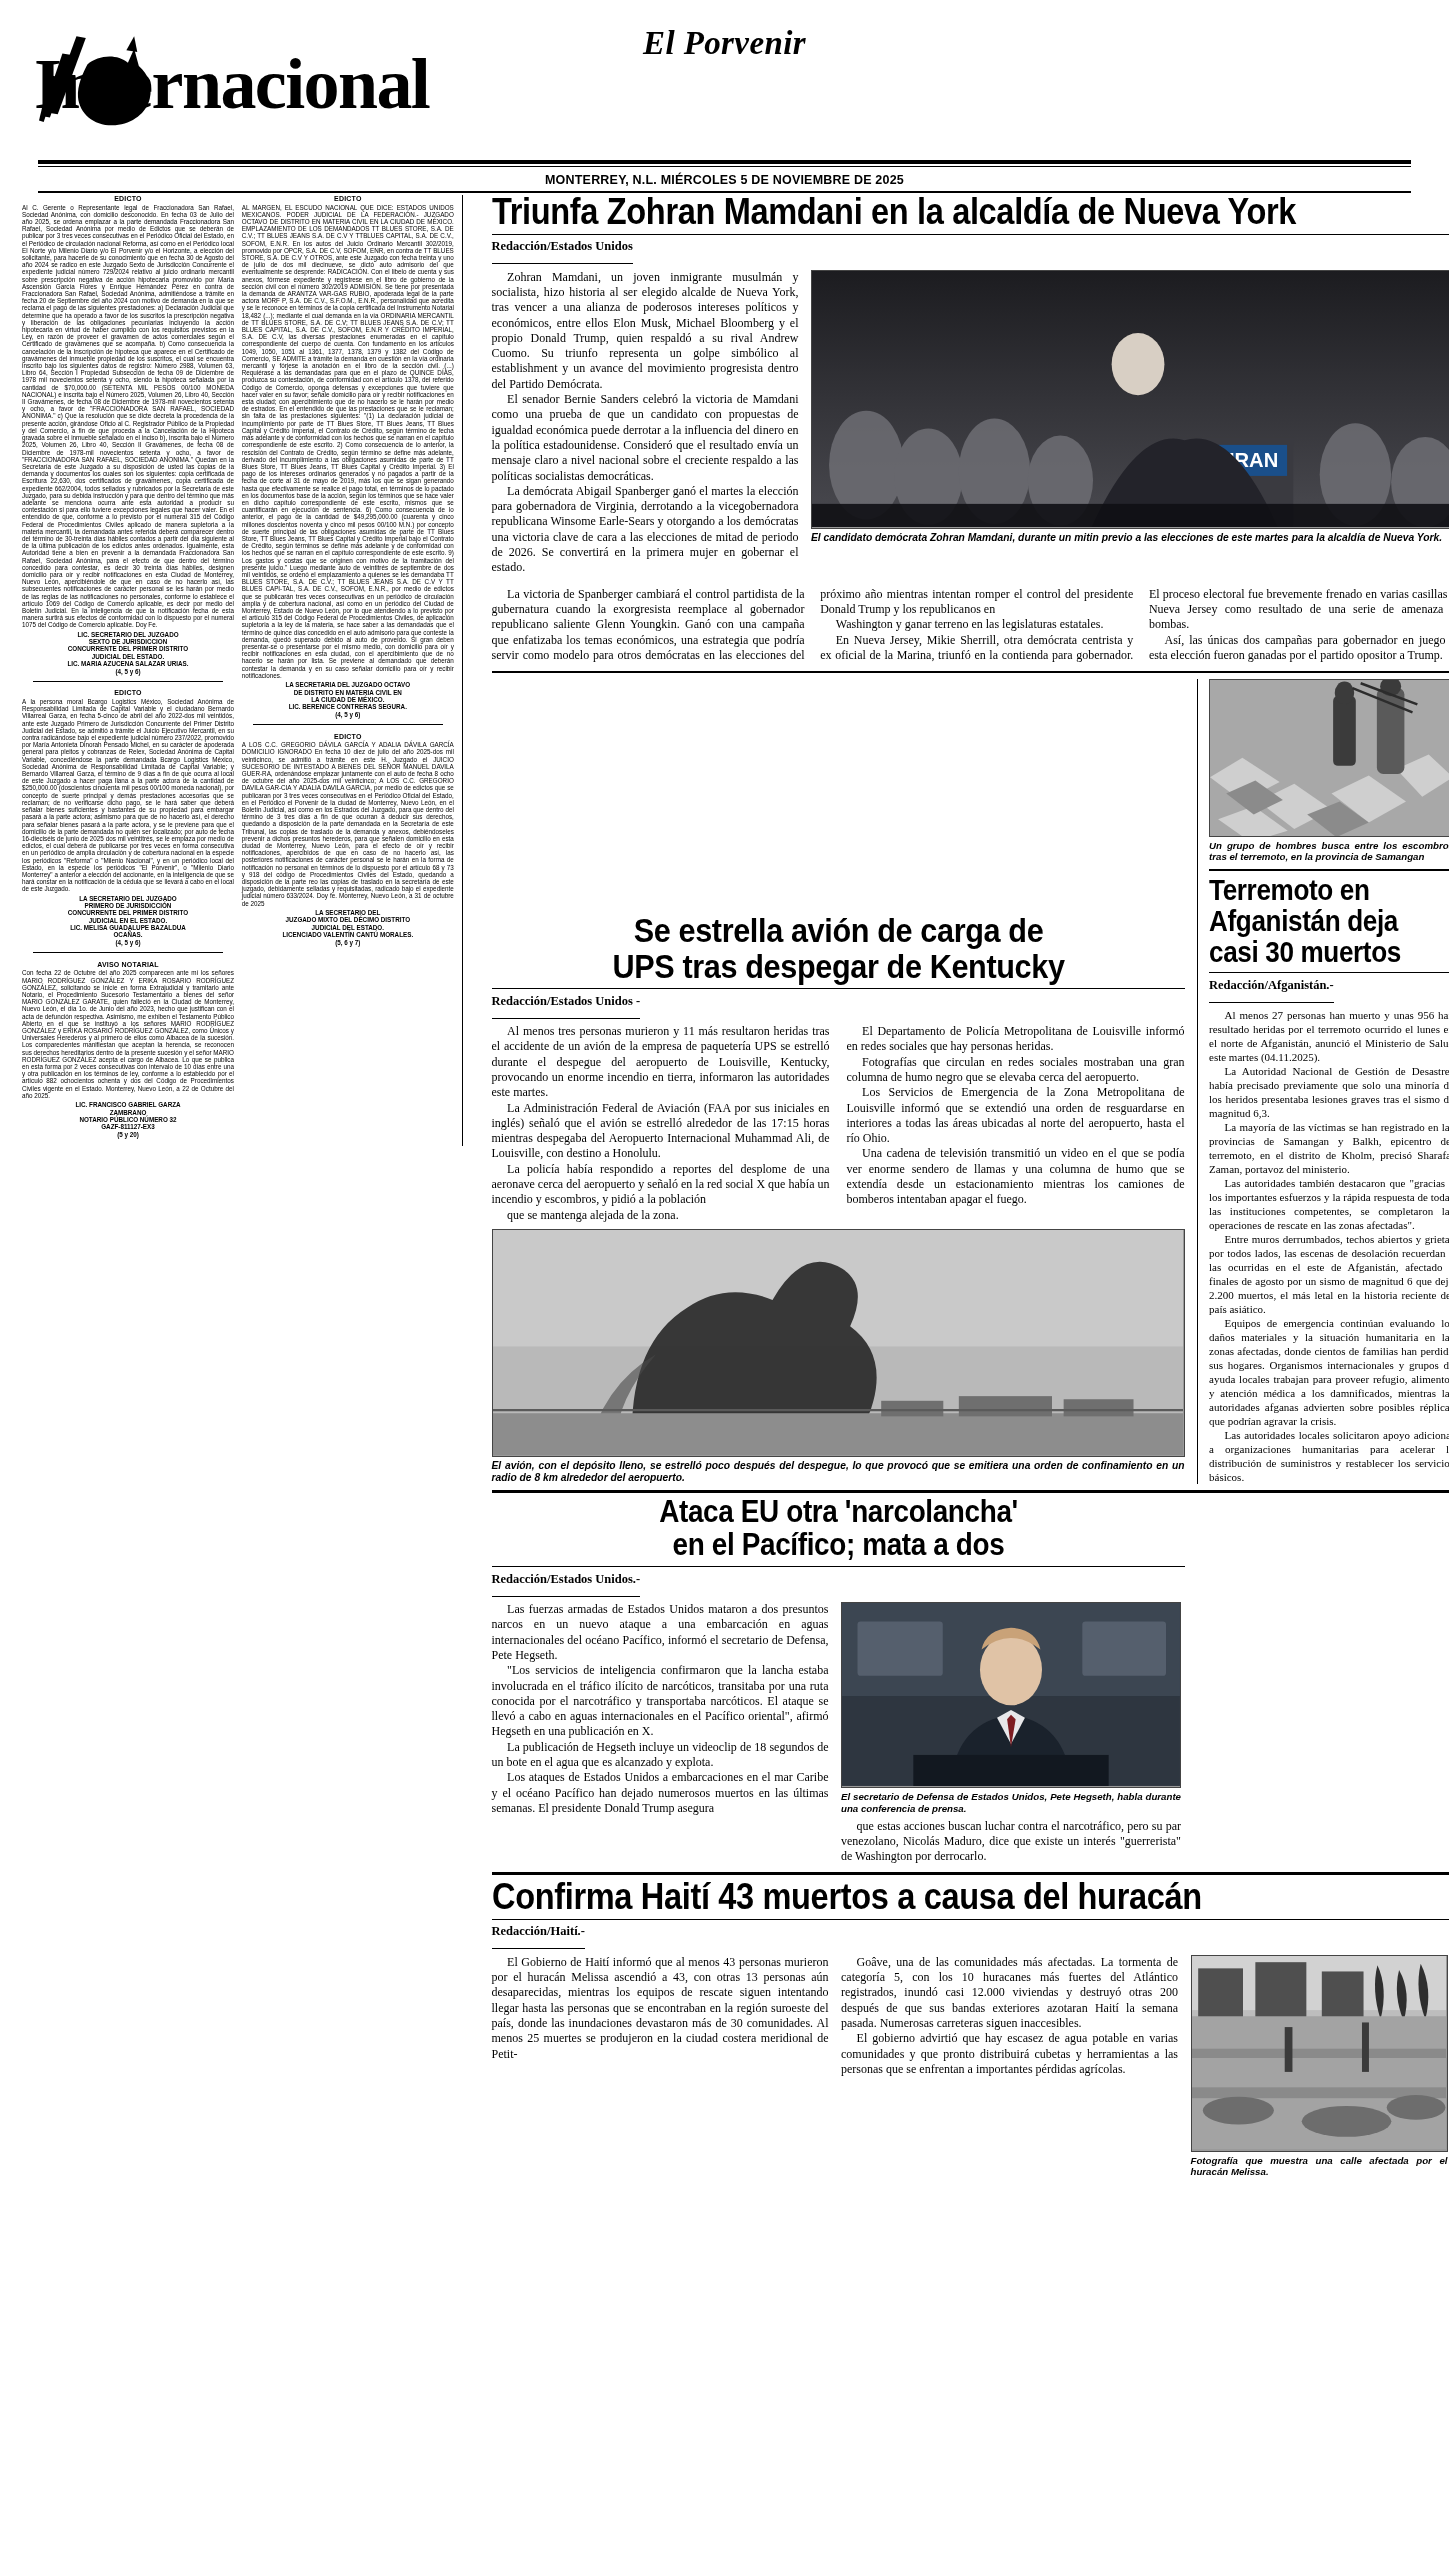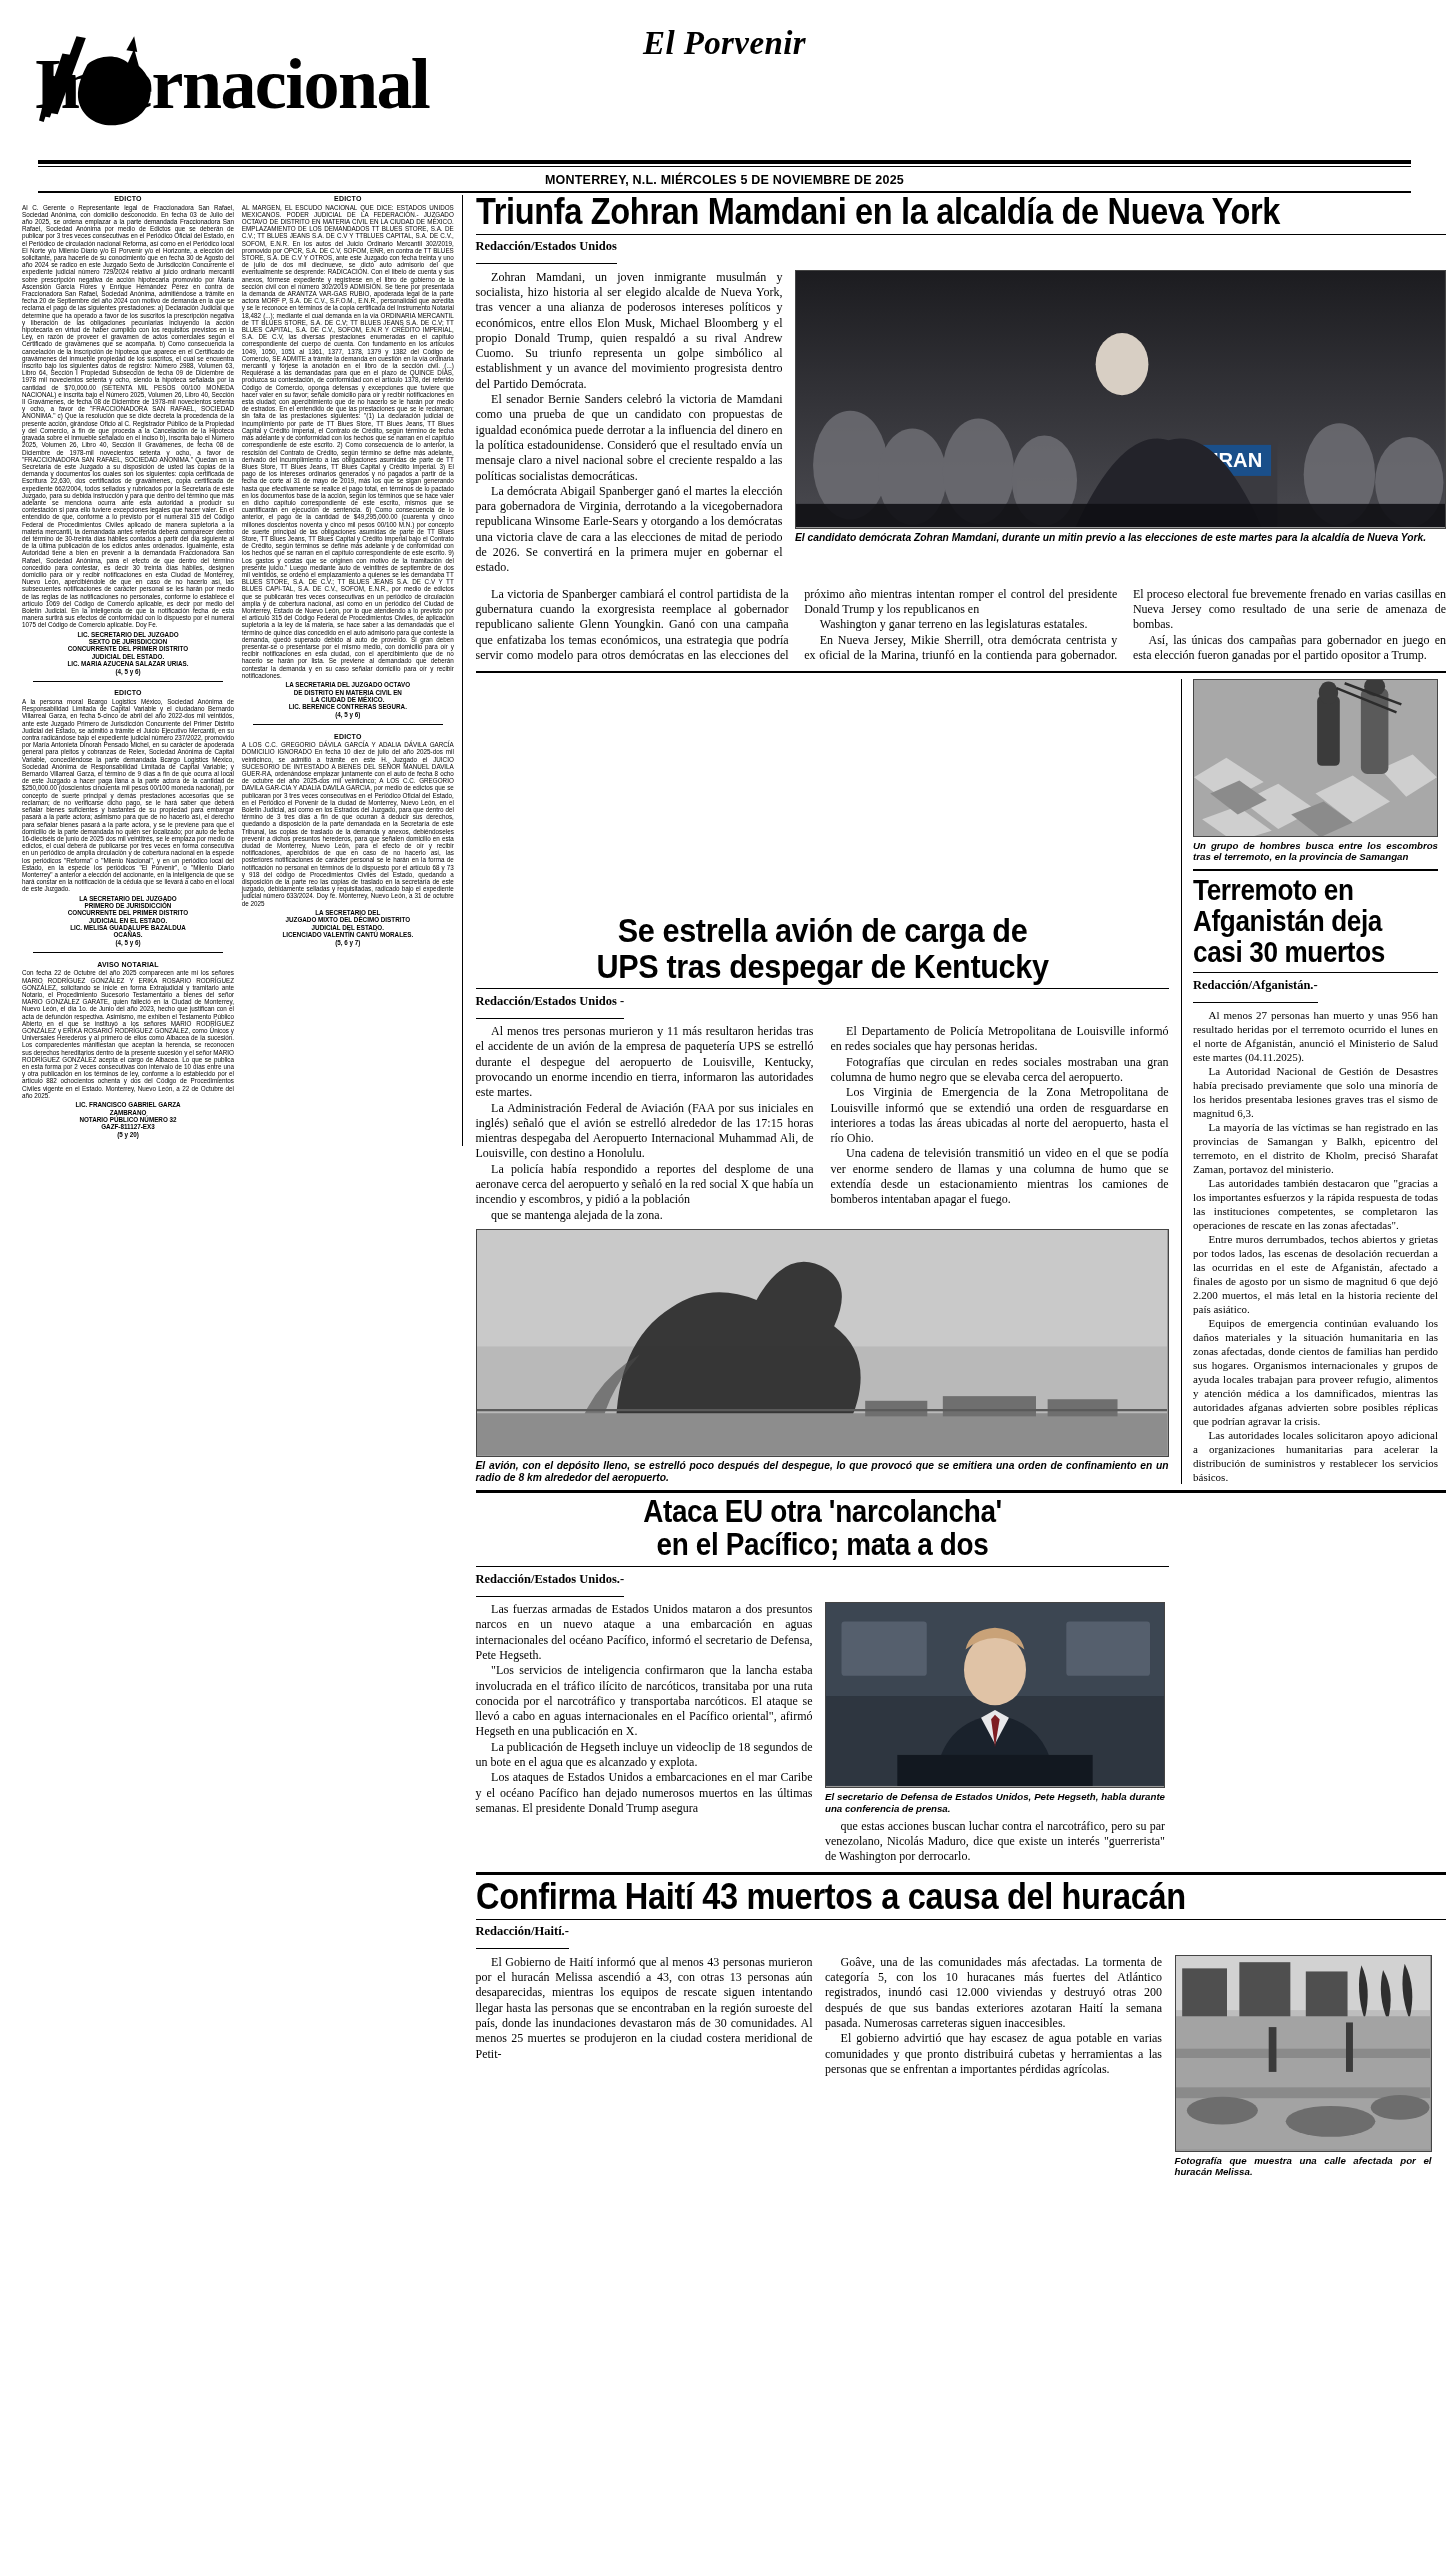--- a/index.html
+++ b/index.html
@@ -14,21 +14,21 @@
     font-family:"Liberation Serif",serif;font-weight:bold;font-size:33px;letter-spacing:0.4px;font-style:italic;}
   .brand-word{position:absolute;left:12px;right:0;top:48px;text-align:left;
     font-family:"Liberation Serif",serif;font-weight:bold;font-size:72px;letter-spacing:-1.6px;line-height:1;}
   .mast-rule{position:absolute;left:15.6px;right:15.6px;top:160px;height:3.9px;background:#000;}
   .mast-rule2{position:absolute;left:15.6px;right:15.6px;top:166px;height:0.8px;background:#000;}
   .dateline{position:absolute;left:0;right:0;top:173px;text-align:center;
     font-family:"Liberation Sans",sans-serif;font-weight:bold;font-size:12.5px;letter-spacing:0.2px;}
   .mast-rule3{position:absolute;left:15.6px;right:15.6px;top:191px;height:2.3px;background:#000;}
 
   
-  .body-wrap{display:flex;gap:0;align-items:flex-start;}
+  .body-wrap{display:flex;gap:16px;align-items:flex-start;}
   .legal-zone{width:441px;flex:0 0 441px;display:flex;gap:7.8px;padding-right:9.4px;
     border-right:1.6px solid #000;box-sizing:border-box;}
   .legal-col{width:212px;flex:0 0 212px;}
   .news-zone{flex:1 1 auto;padding-left:12.5px;box-sizing:border-box;}
 
   
   .edicto{margin-bottom:7.8px;}
   .edicto-title{text-align:center;font-family:"Liberation Sans",sans-serif;font-weight:bold;
     font-size:7px;letter-spacing:0.2px;margin-bottom:1.6px;}
   .edicto-body{font-family:"Liberation Sans",sans-serif;font-size:6.3px;line-height:7.2px;
@@ -225,21 +225,21 @@
           <div class="hline-thin"></div>
           <div class="byline">Redacción/Estados Unidos -</div>
 
           <div class="body-txt cols2">
             <p class="first">Al menos tres personas murieron y 11 más resultaron heridas tras el accidente de un avión de la empresa de paquetería UPS se estrelló durante el despegue del aeropuerto de Louisville, Kentucky, provocando un enorme incendio en tierra, informaron las autoridades este martes.</p>
             <p>La Administración Federal de Aviación (FAA por sus iniciales en inglés) señaló que el avión se estrelló alrededor de las 17:15 horas mientras despegaba del Aeropuerto Internacional Muhammad Ali, de Louisville, con destino a Honolulu.</p>
             <p>La policía había respondido a reportes del desplome de una aeronave cerca del aeropuerto y señaló en la red social X que había un incendio y escombros, y pidió a la población</p>
             <p>que se mantenga alejada de la zona.</p>
             <p>El Departamento de Policía Metropolitana de Louisville informó en redes sociales que hay personas heridas.</p>
             <p>Fotografías que circulan en redes sociales mostraban una gran columna de humo negro que se elevaba cerca del aeropuerto.</p>
-            <p>Los Virginia de Emergencia de la Zona Metropolitana de Louisville informó que se extendió una orden de resguardarse en interiores a todas las áreas ubicadas al norte del aeropuerto, hasta el río Ohio.</p>
+            <p>Los Servicios de Emergencia de la Zona Metropolitana de Louisville informó que se extendió una orden de resguardarse en interiores a todas las áreas ubicadas al norte del aeropuerto, hasta el río Ohio.</p>
             <p>Una cadena de televisión transmitió un video en el que se podía ver enorme sendero de llamas y una columna de humo que se extendía desde un estacionamiento mientras los camiones de bomberos intentaban apagar el fuego.</p>
           </div>
 
           <div class="photo" style="height:226px;margin-top:6.2px;">
             <svg class="ph-inner" viewBox="0 0 890 290" preserveAspectRatio="none" aria-hidden="true">
               <rect width="890" height="290" fill="#b9b9b9"></rect>
               <rect y="0" width="890" height="150" fill="#c9c9c9"></rect>
               <g fill="#2a2a2a" opacity=".92">
                 <path d="M180 290 q-10,-140 70,-190 q50,-34 110,-10 q40,-70 90,-40 q34,22 10,74 q46,34 30,96 q-12,50 -60,70 z"></path>
               </g>

